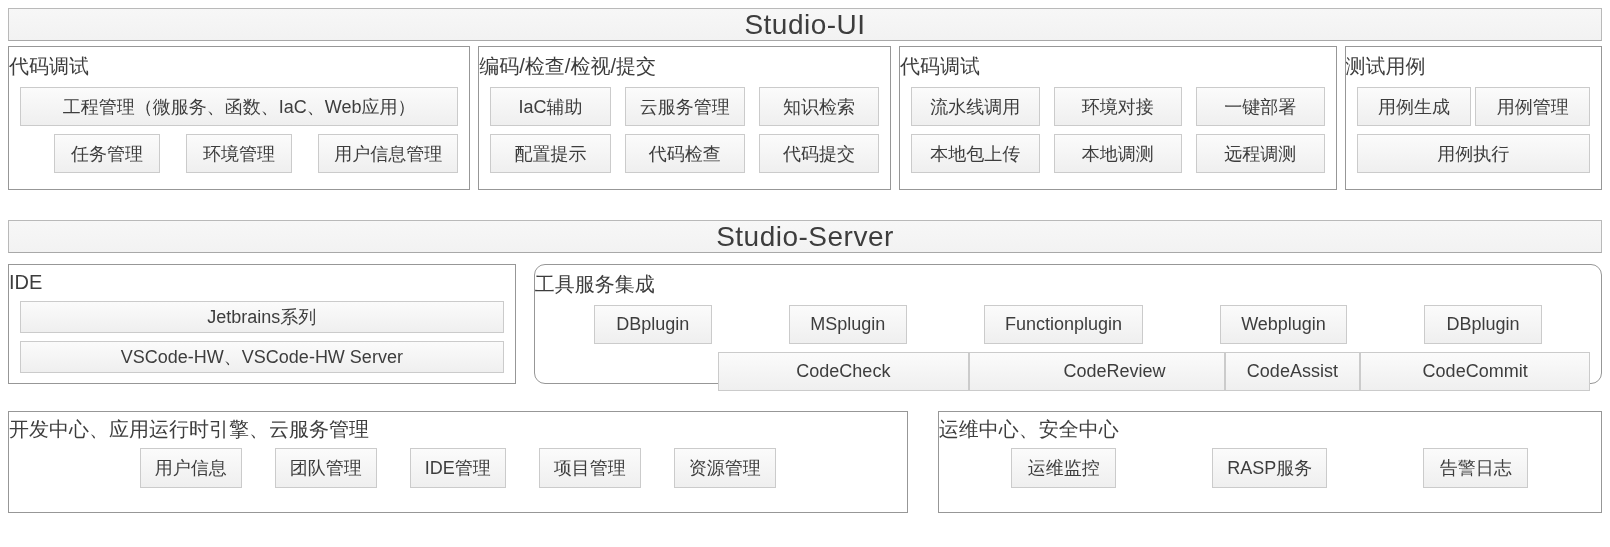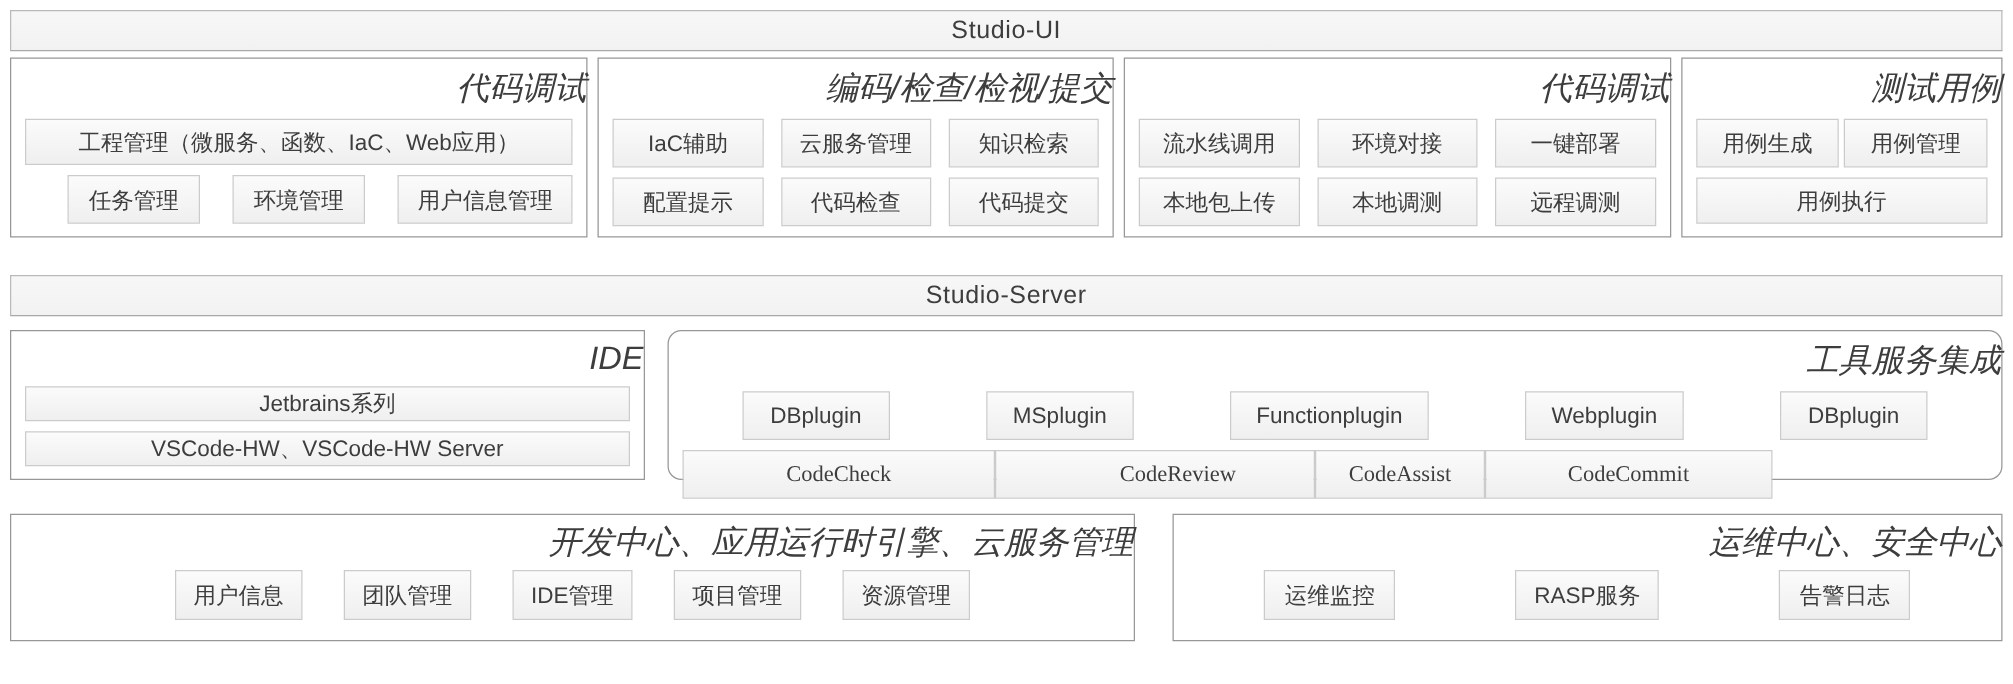--- a/index.html
+++ b/index.html
@@ -18,21 +18,21 @@
 
   .bar {
     height: 33px;
     box-sizing: border-box;
     border: 1px solid #b9b9b9;
     border-bottom-color: #a8a8a8;
     background: linear-gradient(180deg, #f7f7f7 0%, #f2f2f2 100%);
     display: flex;
     align-items: center;
     justify-content: center;
-    font-size: 20px;
+    font-size: 28px;
     letter-spacing: 0.5px;
   }
 
   .row { display: flex; }
   .row-1 { margin-top: 5px;  height: 144px; gap: 8px; }
   .row-2 { margin-top: 11px; height: 120px; gap: 18px; }
   .row-3 { margin-top: 27px; height: 102px; gap: 30px; }
   .bar-server { margin-top: 30px; text-align: right; }
 
   .panel {
@@ -46,25 +46,24 @@
   .p1 { flex: 465 1 0; }
   .p2 { flex: 415 1 0; }
   .p3 { flex: 440 1 0; }
   .p4 { flex: 258 1 0; }
   .p-ide   { flex: 507 1 0; }
   .p-tools { flex: 1069 1 0; border-radius: 11px; }
   .p-dev   { flex: 900 1 0; }
   .p-ops   { flex: 664 1 0; }
 
   .panel-title {
-    text-align: right;
-    font-size: 26px;
+    text-align: left;
+    font-size: 20px;
     padding: 6px 0 7px 0;
     white-space: nowrap;
-    font-style: italic;
   }
   .row-3 .panel-title { padding: 4px 0 5px 0; }
 
   .panel-body {
     flex: 1;
     display: flex;
     flex-direction: column;
     gap: 8px;
     padding: 0 11px 10px 11px;
     min-height: 0;
@@ -87,21 +86,21 @@
   .duo  { display: grid; grid-template-columns: 1fr 1fr; gap: 4px; }
   .mixed-trio { display: grid; grid-template-columns: 115fr 115fr 152fr; gap: 26px; padding-left: 34px; }
 
   .plugins-line {
     display: flex;
     justify-content: space-between;
     padding: 0 48px;
   }
   .plugins-line .item { min-width: 118px; padding: 0 20px; }
 
-  .services-line { display: flex; justify-content: flex-start; font-family: Liberation Serif, serif; }
+  .services-line { display: flex; justify-content: flex-end; }
   .svc-1 { width: 24%;   }
   .svc-2 { width: 24.5%; padding-left: 36px; }
   .svc-3 { width: 13%;   }
   .svc-4 { width: 22%;   }
 
   .center-line { display: flex; justify-content: center; align-items: flex-start; }
   .dev-line { gap: 33px; }
   .dev-line .item { min-width: 92px; padding: 0 14px; height: 40px; }
   .ops-line { gap: 96px; }
   .ops-line .item { min-width: 105px; padding: 0 14px; height: 40px; }

